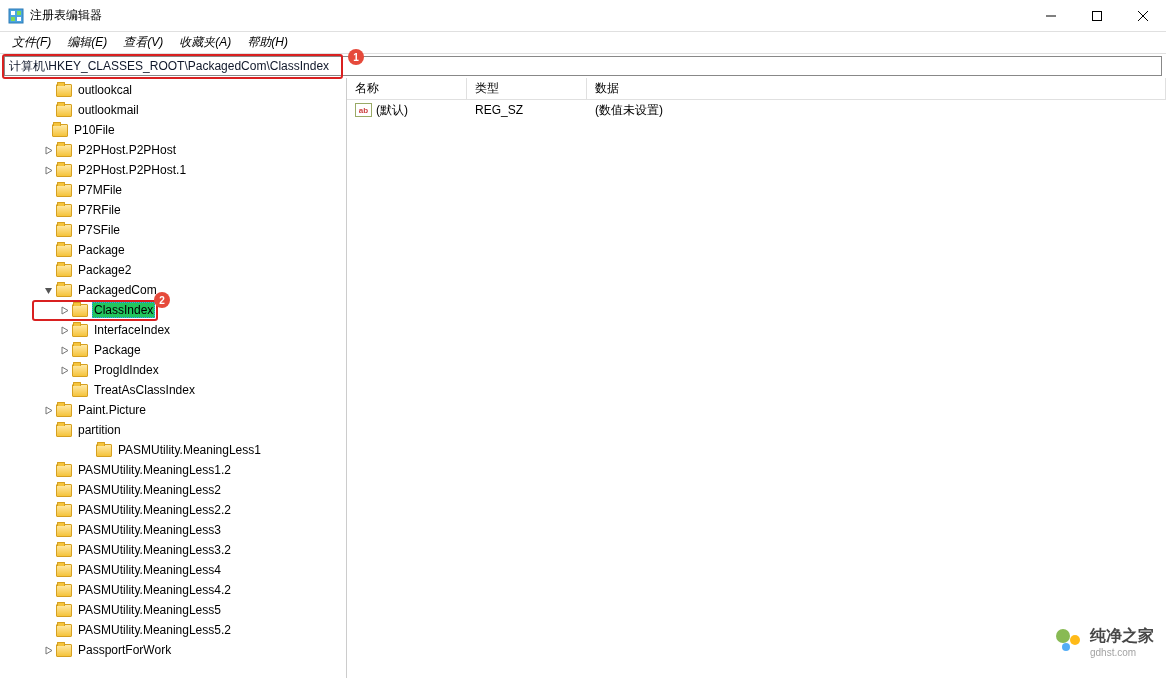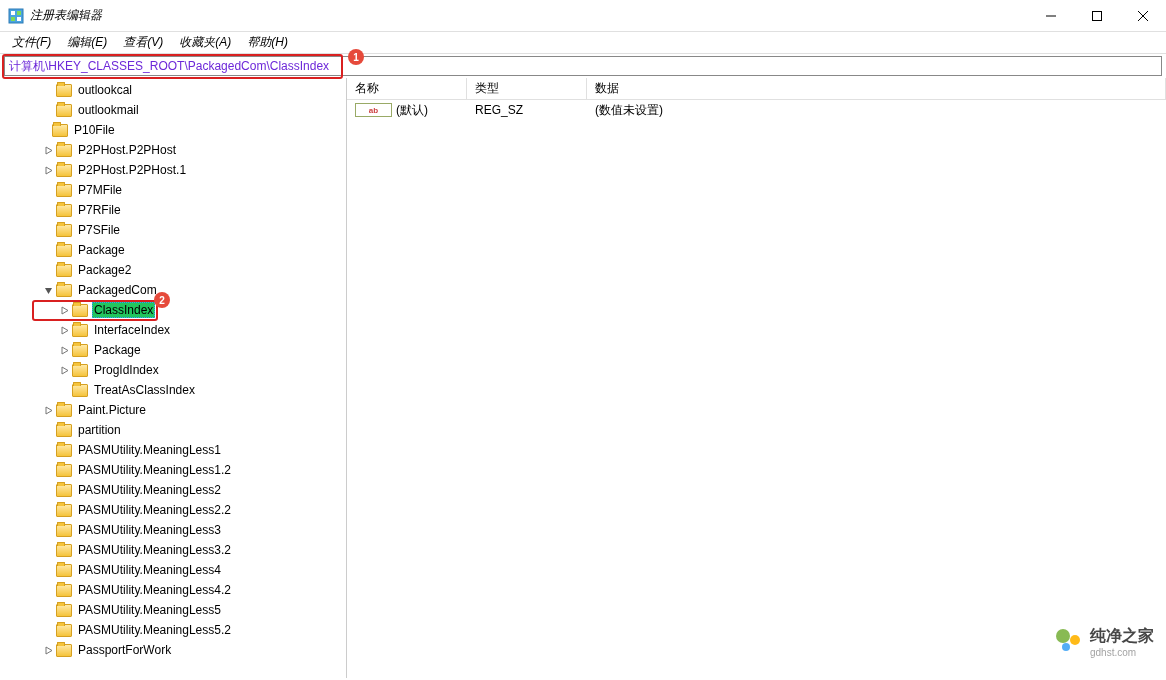--- a/index.html
+++ b/index.html
@@ -1,28 +1,28 @@
 <!DOCTYPE html>
 <html><head>
 <meta charset="utf-8">
 <style>
 * { margin: 0; padding: 0; box-sizing: border-box; font-family: "Microsoft YaHei", "Segoe UI", sans-serif; font-size: 12px; }
 body { width: 1166px; height: 680px; background: #fff; position: relative; overflow: hidden; }
 
 .titlebar { height: 32px; display: flex; align-items: center; padding-left: 8px; background: #fff; border-bottom: 1px solid #e0e0e0; }
 .titlebar .app-icon { width: 16px; height: 16px; margin-right: 6px; display: flex; align-items: center; justify-content: center; }
-.titlebar .title { font-size: 12px; color: #000; font-style: italic; }
+.titlebar .title { font-size: 12px; color: #000; }
 .window-controls { position: absolute; right: 0; top: 0; display: flex; }
 .window-controls .ctrl { width: 46px; height: 32px; display: flex; align-items: center; justify-content: center; color: #000; }
 
 .menubar { height: 22px; display: flex; align-items: center; padding: 0 4px; background: #fff; border-bottom: 1px solid #e0e0e0; }
 .menubar .menu { padding: 2px 8px; font-size: 12px; color: #000; cursor: default; font-style: italic; }
 
 .addressbar-wrap { position: relative; padding: 2px 4px; }
-.addressbar { width: 100%; border: 1px solid #888; padding: 2px 4px; font-size: 12px; color: #6d28d9; outline: none; height: 20px; }
+.addressbar { width: 100%; border: 1px solid #888; padding: 2px 4px; font-size: 12px; color: #0f172a; outline: none; height: 20px; }
 .address-highlight { position: absolute; border: 2px solid #d92020; border-radius: 3px; pointer-events: none; top: 0; left: 2px; width: 341px; height: 25px; }
 .callout-1 { position: absolute; left: 348px; top: -5px; width: 16px; height: 16px; background: #e64a3b; border-radius: 50%; color: #fff; font-size: 10px; display: flex; align-items: center; justify-content: center; font-weight: bold; }
 
 .content { display: flex; height: 600px; }
 .tree-pane { width: 347px; border-right: 1px solid #ccc; overflow-y: scroll; overflow-x: hidden; position: relative; padding-top: 2px; padding-bottom: 20px; }
 .list-pane { flex: 1; overflow: auto; }
 
 .tree-item { display: flex; align-items: center; height: 20px; white-space: nowrap; cursor: default; position: relative; }
 .tree-item.selected .label-text { background: #22c55e; border: 1px dotted #3399ff; padding: 0 1px; }
 .expander { width: 12px; display: inline-flex; justify-content: center; font-size: 10px; color: #555; margin-right: 2px; }
@@ -31,21 +31,21 @@
 .folder-icon::before { content: ""; position: absolute; top: -3px; left: 0; width: 6px; height: 3px; background: #f5c33b; border: 1px solid #d6a020; border-bottom: none; border-radius: 1px 1px 0 0; }
 .label-text { font-size: 12px; padding: 0 2px; }
 
 .item-highlight { position: absolute; border: 2px solid #d92020; border-radius: 3px; pointer-events: none; left: 32px; width: 126px; height: 21px; top: 222px; }
 .callout-2 { position: absolute; left: 154px; top: 214px; width: 16px; height: 16px; background: #e64a3b; border-radius: 50%; color: #fff; font-size: 10px; display: flex; align-items: center; justify-content: center; font-weight: bold; }
 
 .list-header { display: flex; height: 22px; align-items: center; border-bottom: 1px solid #e0e0e0; }
 .list-header .col { padding: 2px 8px; font-size: 12px; color: #000; border-right: 1px solid #e0e0e0; }
 .list-row { display: flex; height: 20px; align-items: center; }
 .list-row .cell { padding: 1px 8px; font-size: 12px; display: flex; align-items: center; }
-.value-icon { width: 37px; height: 14px; border: 1px solid #9a6; background: #fff; margin-right: 4px; font-size: 8px; color: #c44; display: flex; align-items: center; justify-content: center; font-weight: bold; flex-shrink: 0; }
+.value-icon { width: 17px; height: 14px; border: 1px solid #9a6; background: #fff; margin-right: 4px; font-size: 8px; color: #c44; display: flex; align-items: center; justify-content: center; font-weight: bold; flex-shrink: 0; }
 
 .col-name { width: 120px; }
 .col-type { width: 120px; }
 .col-data { flex: 1; }
 
 .watermark { position: absolute; right: 12px; bottom: 22px; display: flex; align-items: center; gap: 6px; opacity: 0.9; }
 .watermark .wm-icon { width: 30px; height: 30px; position: relative; }
 .watermark .dot { position: absolute; border-radius: 50%; }
 .watermark .d1 { width: 14px; height: 14px; background: #7cb342; left: 2px; top: 2px; }
 .watermark .d2 { width: 10px; height: 10px; background: #ffb300; left: 16px; top: 8px; }
@@ -264,21 +264,21 @@
       </div>
       <div class="tree-item" style="padding-left: 42px;">
         <span class="expander none">
           <svg width="9" height="9">
             <path d="M2 1 L8 4.5 L2 8 Z" fill="none" stroke="#777" stroke-width="1"></path>
           </svg>
         </span>
         <span class="folder-icon"></span>
         <span class="label-text">partition</span>
       </div>
-      <div class="tree-item" style="padding-left: 42px;">
+      <div class="tree-item" style="padding-left: 42px; margin-left: 40px;">
         <span class="expander none">
           <svg width="9" height="9">
             <path d="M2 1 L8 4.5 L2 8 Z" fill="none" stroke="#777" stroke-width="1"></path>
           </svg>
         </span>
         <span class="folder-icon"></span>
         <span class="label-text">PASMUtility.MeaningLess1</span>
       </div>
       <div class="tree-item" style="padding-left: 42px;">
         <span class="expander none">

